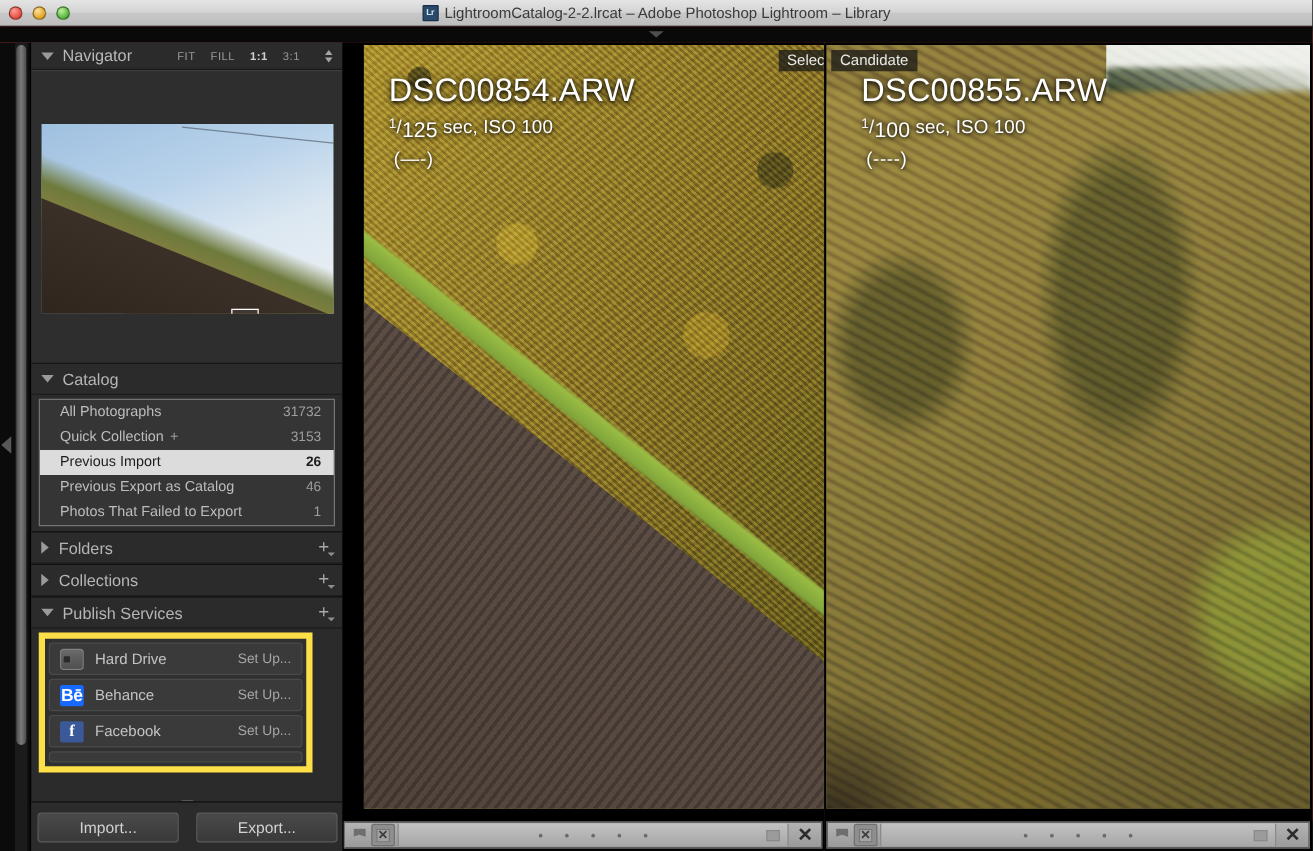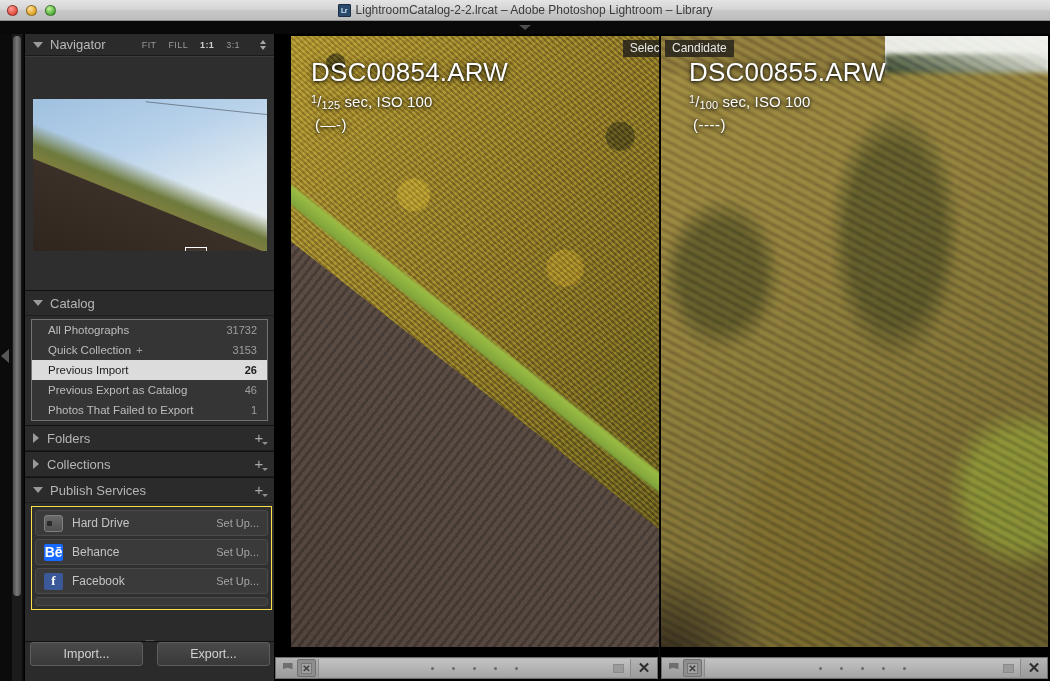--- a/index.html
+++ b/index.html
@@ -272,22 +272,22 @@
   .cat-row .qplus { color: #9e9e9e; margin-left: 5px; }
   .cat-row.sel {
     background: #dcdcdc;
     color: #1c1c1c;
   }
   .cat-row.sel .ct { color: #1c1c1c; font-weight: bold; }
 
   
   .pub-list {
     background: #303030;
-    border: 1px solid #fde047;
-    margin: 3px 2px 0 6px;
+    border: 5px solid #fde047;
+    margin: 3px 24px 0 6px;
     padding: 3px;
   }
   .pub-row {
     height: 26px;
     display: flex; align-items: center;
     padding: 0 8px;
     margin-bottom: 3px;
     background: #3a3a3a;
     border: 1px solid #4a4a4a;
     border-radius: 3px;
@@ -339,21 +339,21 @@
     border-top: 5px solid #555;
   }
 
   
   .ie-bar {
     position: absolute;
     left: 0; bottom: 0;
     width: 250px; height: 40px;
     background: #2b2b2b;
     border-top: 1px solid #111;
-    display: flex; align-items: flex-start; justify-content: center;
+    display: flex; align-items: center; justify-content: center;
     gap: 14px;
   }
   .ie-btn {
     width: 113px; height: 24px;
     background: linear-gradient(to bottom, #4a4a4a, #393939);
     border: 1px solid #5d5d5d;
     border-radius: 3px;
     color: #d2d2d2;
     font-size: 12.5px;
     display: flex; align-items: center; justify-content: center;
@@ -495,21 +495,21 @@
     font-weight: normal;
     letter-spacing: .2px;
     line-height: 1.08;
   }
   .info .expo {
     font-size: 15px;
     margin-top: 7px;
     letter-spacing: .1px;
   }
   .info .expo .num { font-size: 11px; vertical-align: 0.35em; }
-  .info .expo .den { font-size: 11px; vertical-align: -0.2em; }
+  .info .expo .den { font-size: 17px; vertical-align: -0.2em; }
   .info .expo .slash { font-size: 15px; }
   .info .focal {
     font-size: 15px;
     margin-top: 5px;
     margin-left: 4px;
     letter-spacing: .5px;
   }
 
   
   .pbar {

